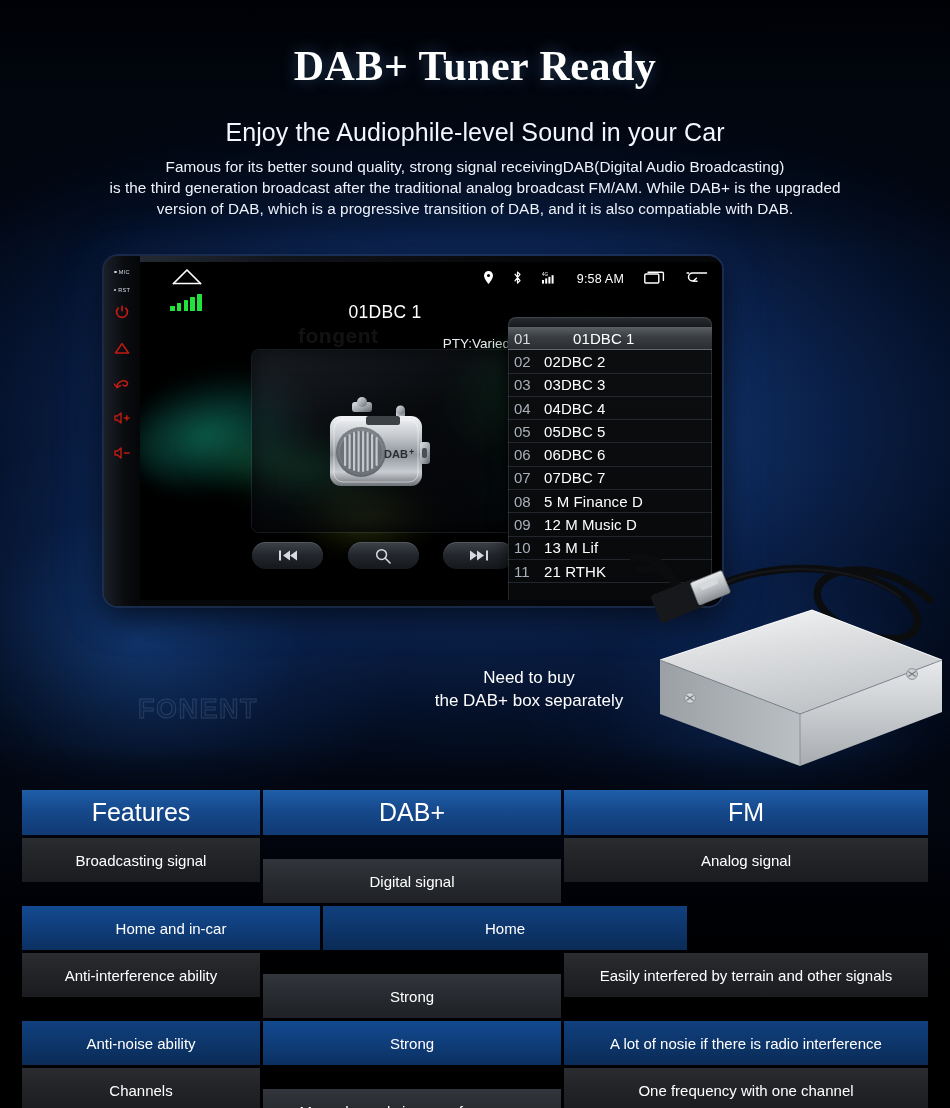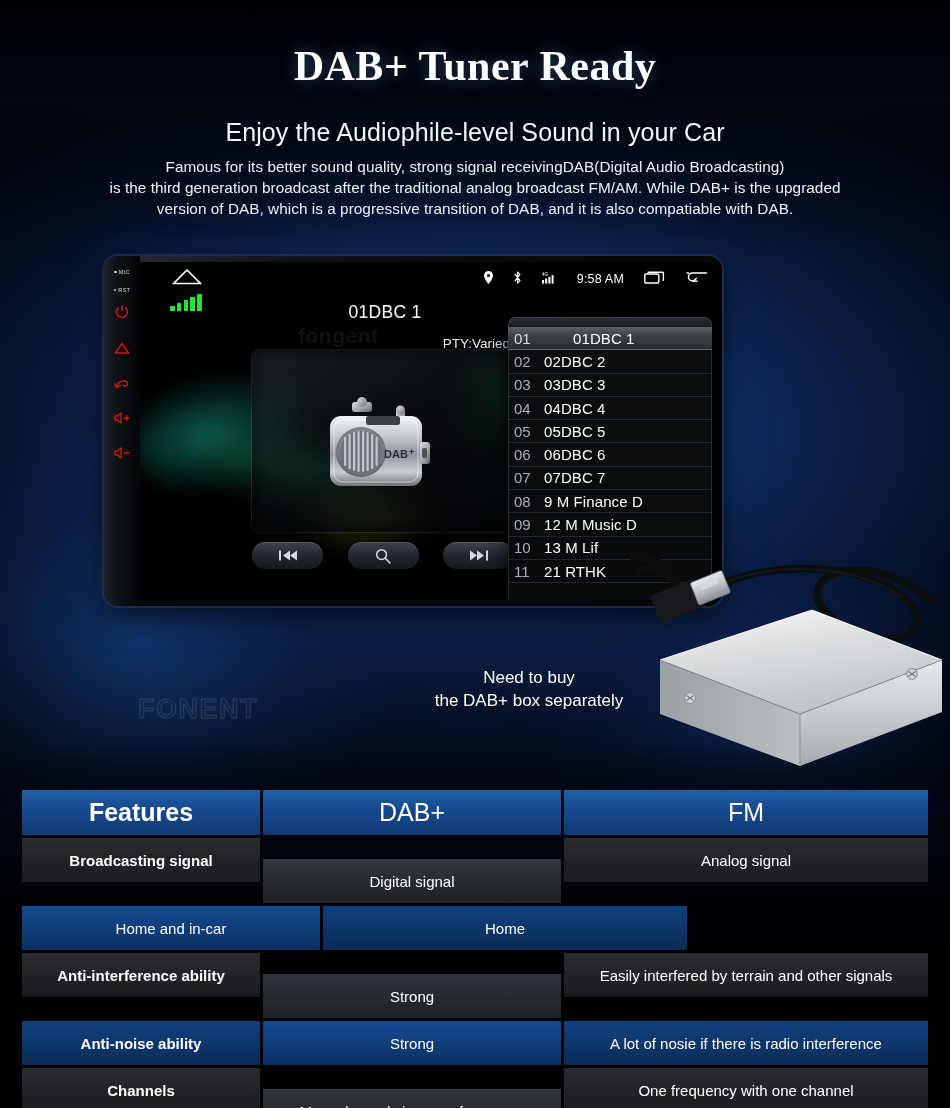--- a/index.html
+++ b/index.html
@@ -265,21 +265,21 @@
     position: absolute; left: 22px; top: 790px;
     width: 906px;
   }
   .trow { display: flex; gap: 3px; margin-bottom: 3px; }
   .tcell {
     display: flex; align-items: center; justify-content: center;
     text-align: center; color: #fff;
     font-size: 15px;
     padding: 0 6px;
   }
-  .c1 { width: 238px; flex: none; font-weight: bold; }
+  .c1 { width: 238px; flex: none; }
   .c2 { width: 298px; flex: none; }
   .c3 { width: 364px; flex: none; }
 
   .head .tcell {
     height: 45px;
     font-size: 25px;
     background: linear-gradient(180deg, #1f5ea8 0%, #16498c 45%, #103a73 100%);
   }
   .head .c1 { background: linear-gradient(180deg, #1f5ea8 0%, #16498c 45%, #103a73 100%); }
   .body .tcell { height: 44px; }
@@ -467,21 +467,21 @@
         <div class="st-row">
           <span class="st-idx">06</span>
           <span class="st-name">06DBC 6</span>
         </div>
         <div class="st-row">
           <span class="st-idx">07</span>
           <span class="st-name">07DBC 7</span>
         </div>
         <div class="st-row">
           <span class="st-idx">08</span>
-          <span class="st-name">9 M Finance D</span>
+          <span class="st-name">5 M Finance D</span>
         </div>
         <div class="st-row">
           <span class="st-idx">09</span>
           <span class="st-name">12 M Music D</span>
         </div>
         <div class="st-row">
           <span class="st-idx">10</span>
           <span class="st-name">13 M Lif</span>
         </div>
         <div class="st-row">

